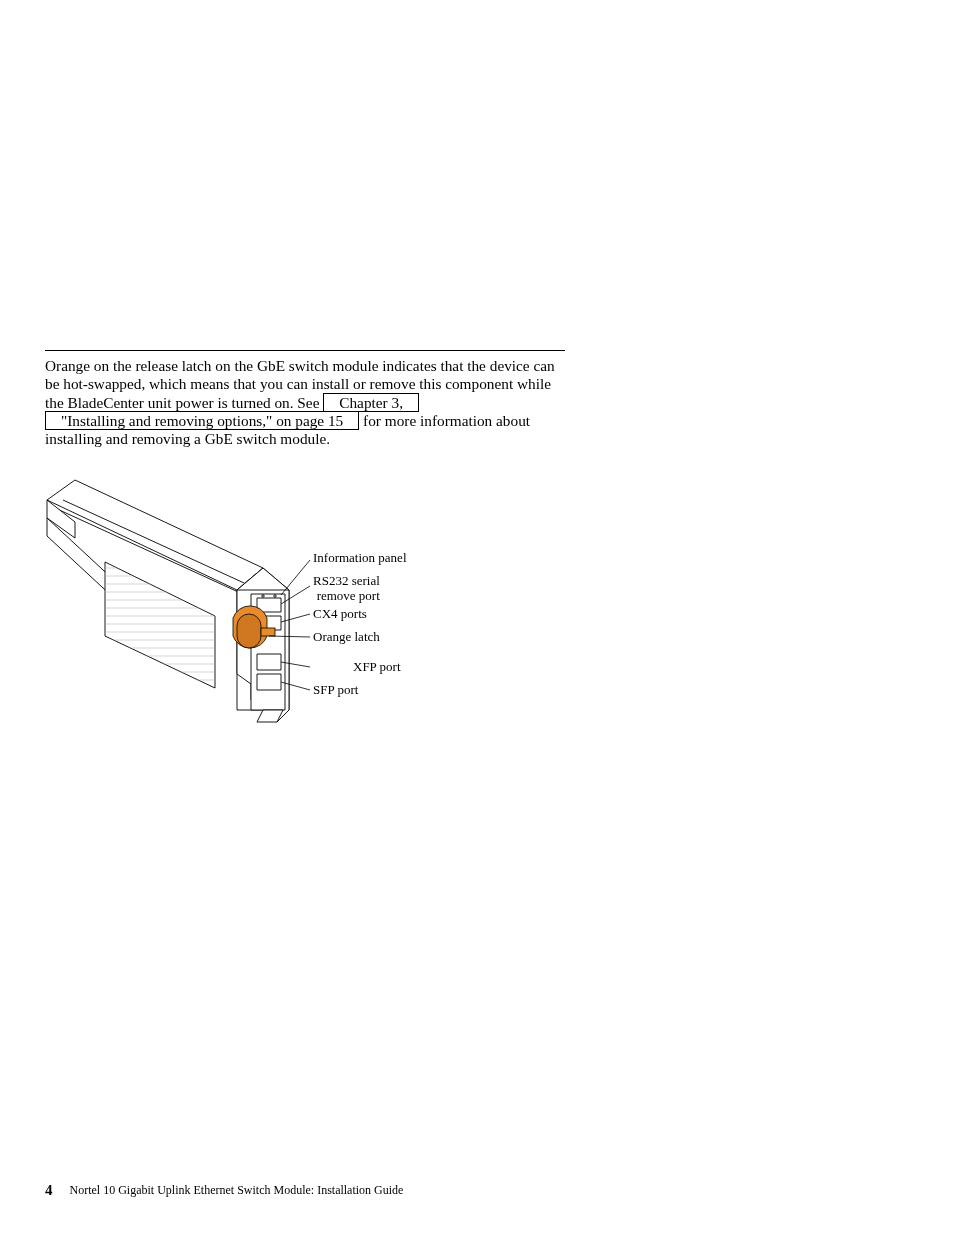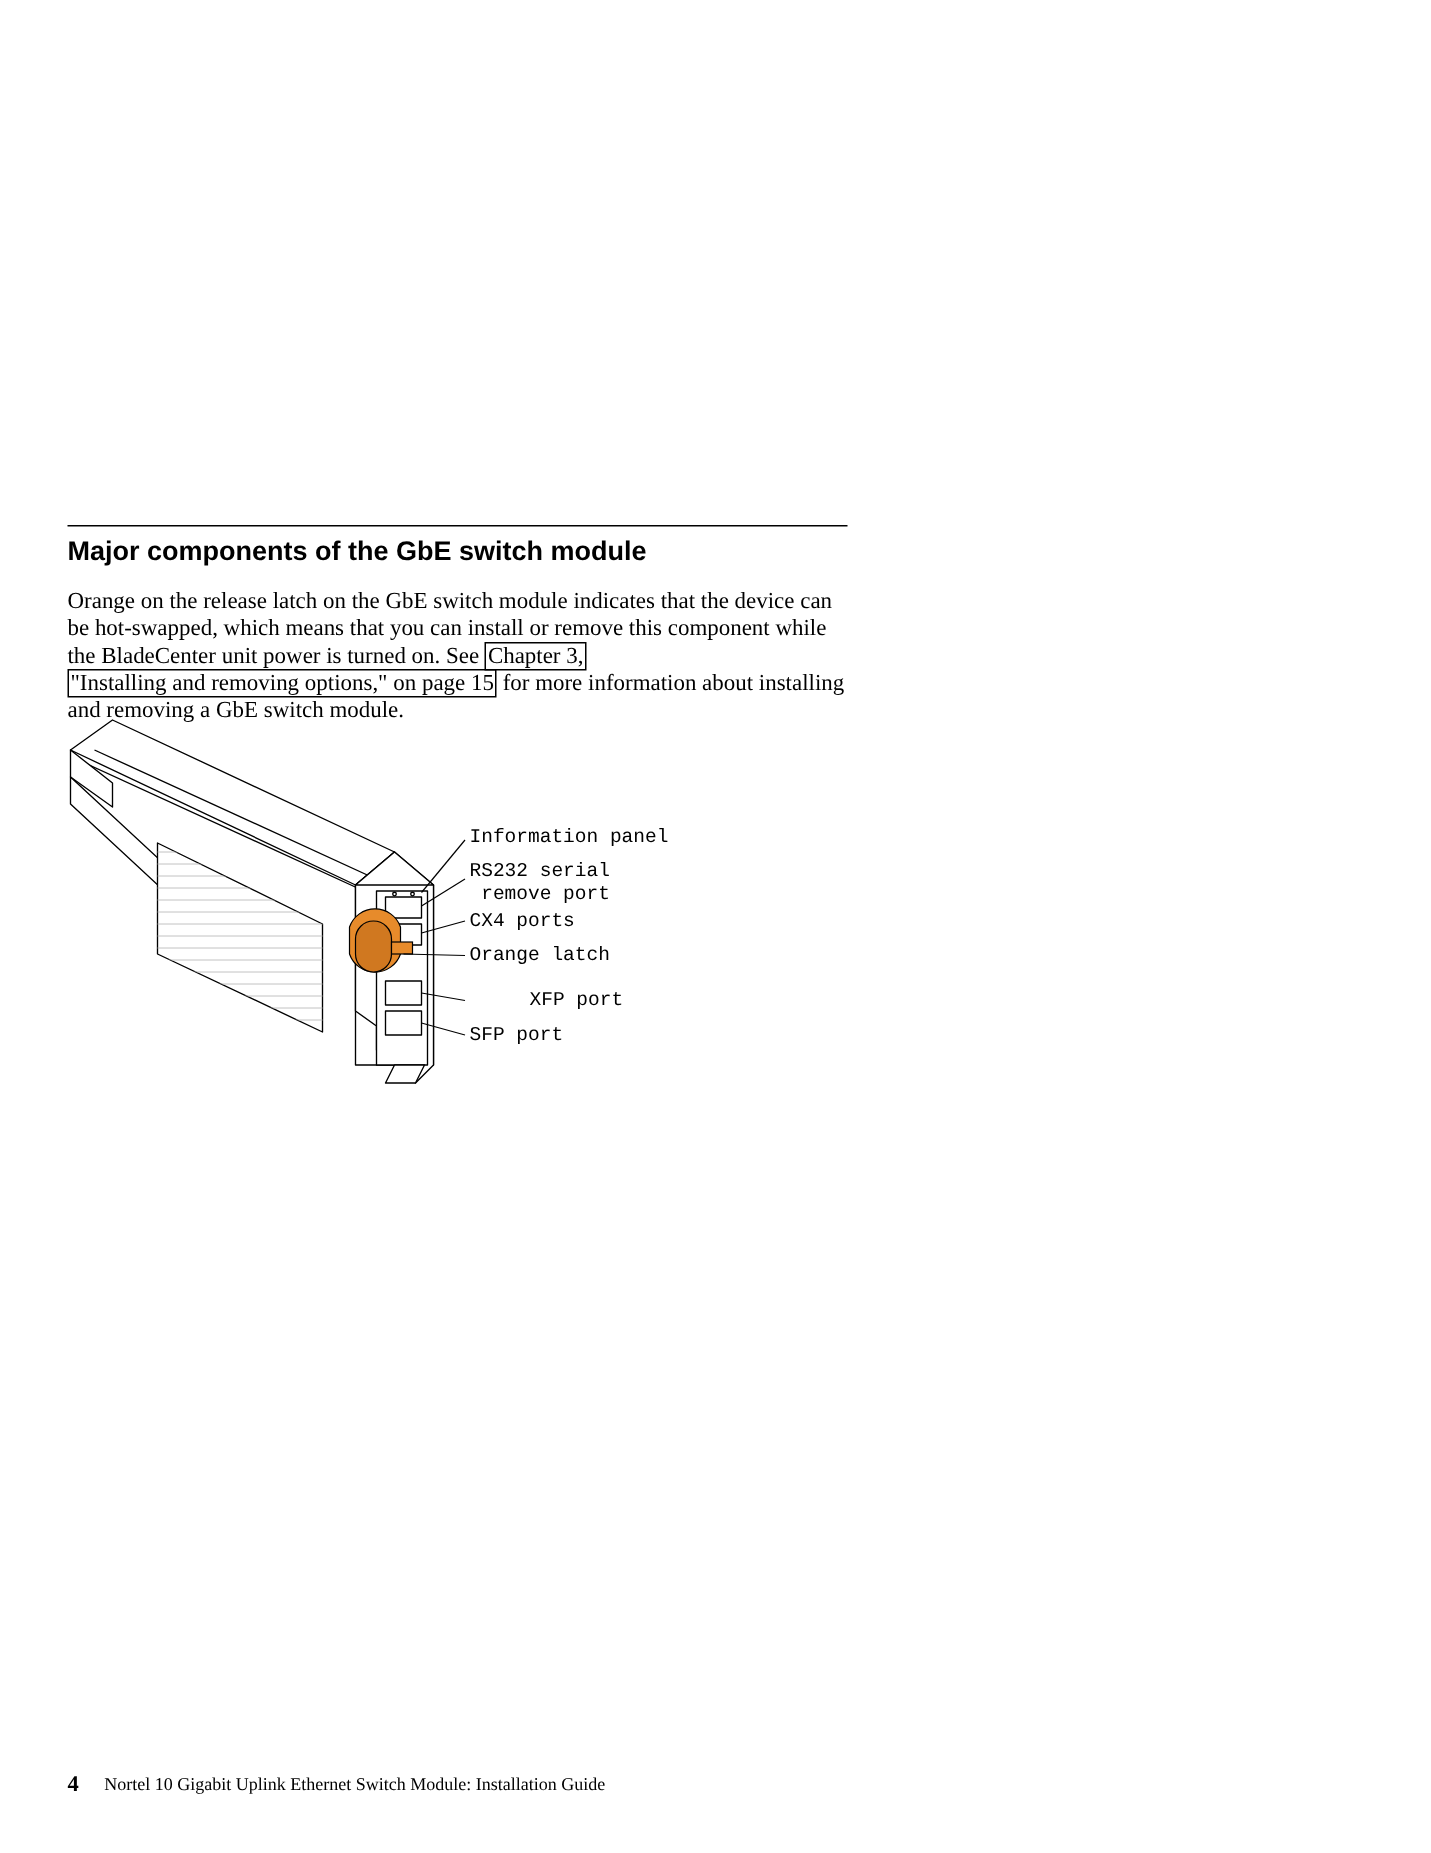--- a/index.html
+++ b/index.html
@@ -27,21 +27,21 @@
     font-weight: bold;
     font-size: 18px;
     margin: 0 0 14px 0;
   }
   .body-text {
     font-size: 15.3px;
     line-height: 1.2;
   }
   .link-box {
     border: 1px solid #000;
-    padding: 0 1px;
+    padding: 0 15px;
     display: inline;
   }
   .footer {
     position: absolute;
     bottom: 36px;
     left: 45px;
     font-size: 12px;
   }
   .footer .pageno {
     font-weight: bold;
@@ -51,32 +51,31 @@
   }
   .diagram {
     position: absolute;
     left: 45px;
     top: 478px;
     width: 440px;
     height: 260px;
   }
   .label {
     position: absolute;
-    font-family: Liberation Mono, monospace;
+    font-family: Liberation Serif, serif;
     font-size: 13px;
     white-space: nowrap;
     line-height: 1.15;
   }
 </style>
 </head>
 <body>
 
 <div class="content" style="top:350px;">
   <div class="rule"></div>
-  <div class="heading">Major components of the GbE switch module</div>
   <div class="body-text">
     <span>Orange on the release latch on the GbE switch module indicates that the device can be hot-swapped, which means that you can install or remove this component while the BladeCenter unit power is turned on. See </span><span class="link-box">Chapter 3,</span><br>
     <span class="link-box">"Installing and removing options," on page 15</span><span> for more information about installing and removing a GbE switch module.</span>
   </div>
 </div>
 
 <div class="diagram">
   <svg width="440" height="260" viewBox="0 0 440 260">
 
     <g stroke="#000" stroke-width="0.9" fill="none" stroke-linejoin="round">

